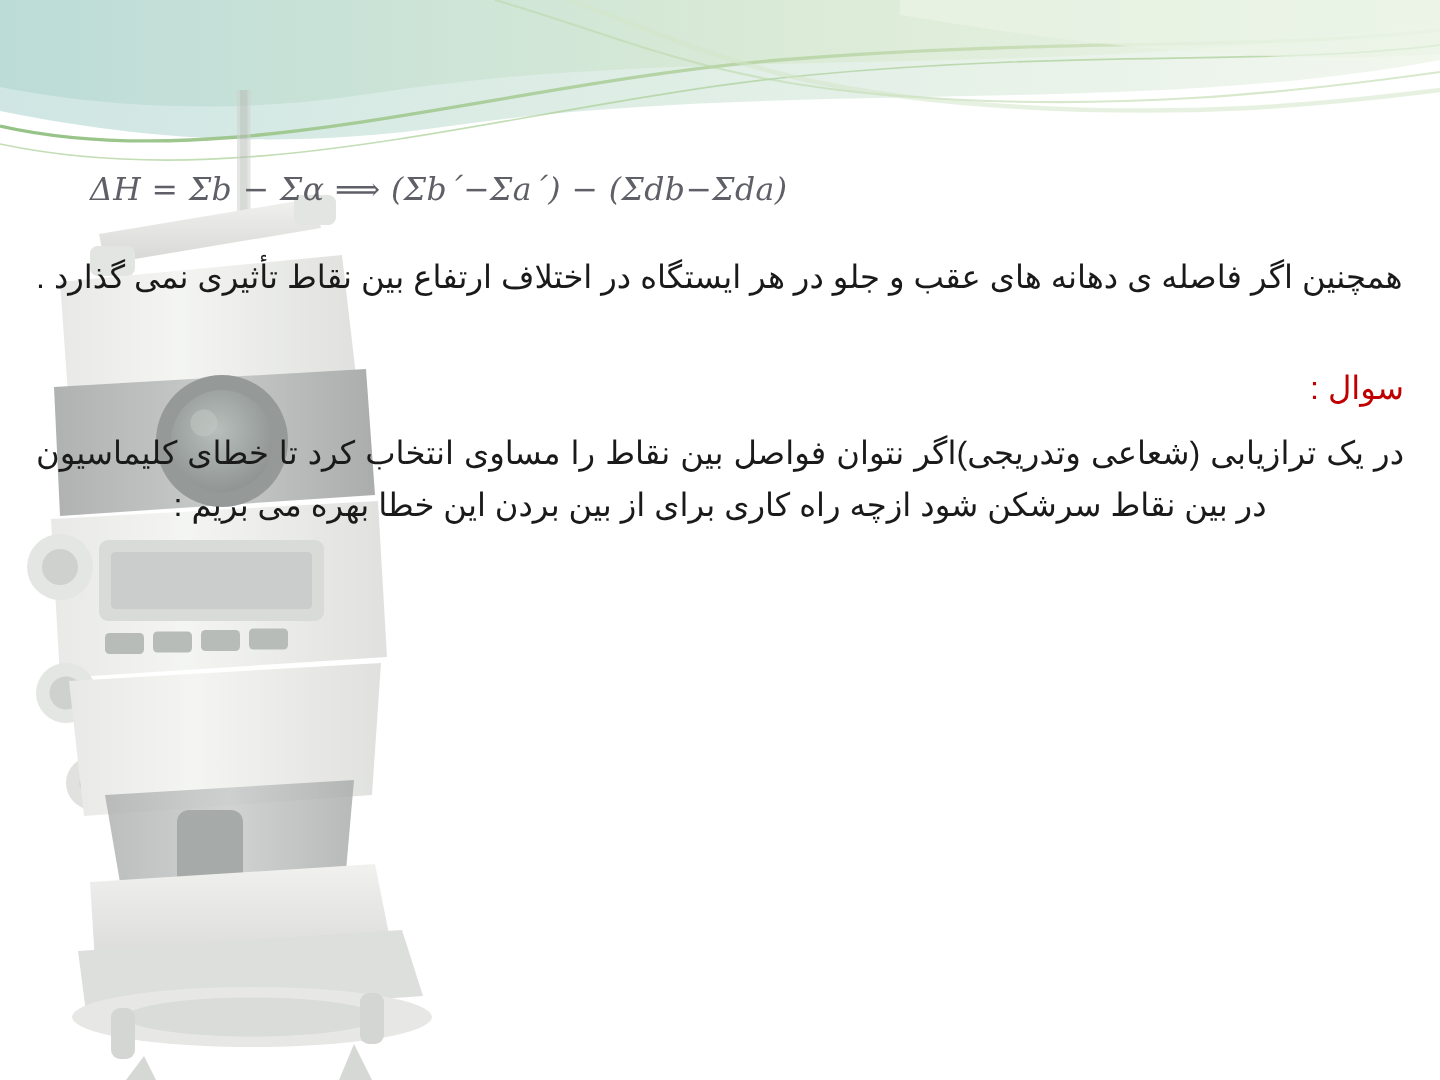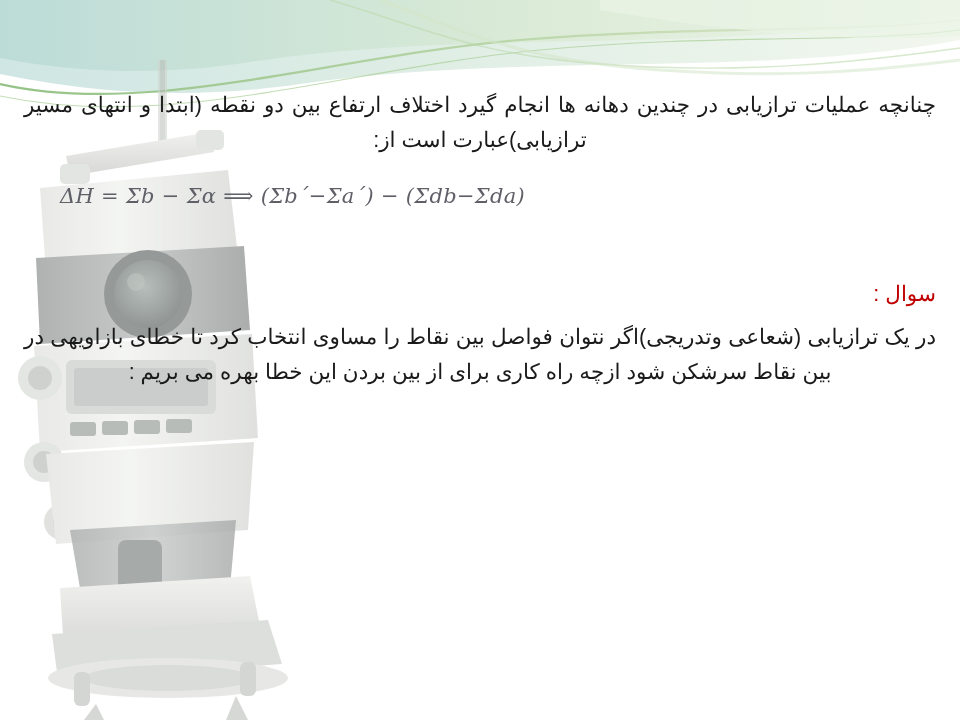--- a/index.html
+++ b/index.html
@@ -193,29 +193,29 @@
       <rect x="74" y="612" width="16" height="34" rx="6" fill="#b2b5b0"></rect>
       <rect x="240" y="602" width="16" height="34" rx="6" fill="#b2b5b0"></rect>
 
       <path d="M96,644 L84,660 L104,660 Z" fill="#b6b9b4"></path>
       <path d="M236,636 L248,660 L226,660 Z" fill="#b6b9b4"></path>
     </svg>
   </div>
 
   <div class="content">
 
-    <p class="para p1">چنانچه عملیات ترازیابی در چندین دهانه ها انجام گیرد اختلاف ارتفاع بین دو نقطه (ابتدا و انتهای مسیر ترازیابی)عبارت است از:</p>
 
     <div class="formula-wrap">
       <span class="formula">ΔH = Σb − Σα ⟹ (Σb´−Σa´) − (Σdb−Σda)</span>
     </div>
 
     <div class="block-2">
       <div class="spacer-b"></div>
+      <p class="para rightish">همچنین اگر فاصله ی دهانه های عقب و جلو در هر ایستگاه در اختلاف ارتفاع بین نقاط تأثیری نمی گذارد .</p>
     </div>
 
     <div class="q-label">سوال :</div>
 
-    <p class="para">در یک ترازیابی (شعاعی وتدریجی)اگر نتوان فواصل بین نقاط را مساوی انتخاب کرد تا خطای بازاویهی در بین نقاط سرشکن شود ازچه راه کاری برای از بین بردن این خطا بهره می بریم :</p>
+    <p class="para">در یک ترازیابی (شعاعی وتدریجی)اگر نتوان فواصل بین نقاط را مساوی انتخاب کرد تا خطای کلیماسیون در بین نقاط سرشکن شود ازچه راه کاری برای از بین بردن این خطا بهره می بریم :</p>
 
   </div>
 
 </div>
 
 </body></html>

